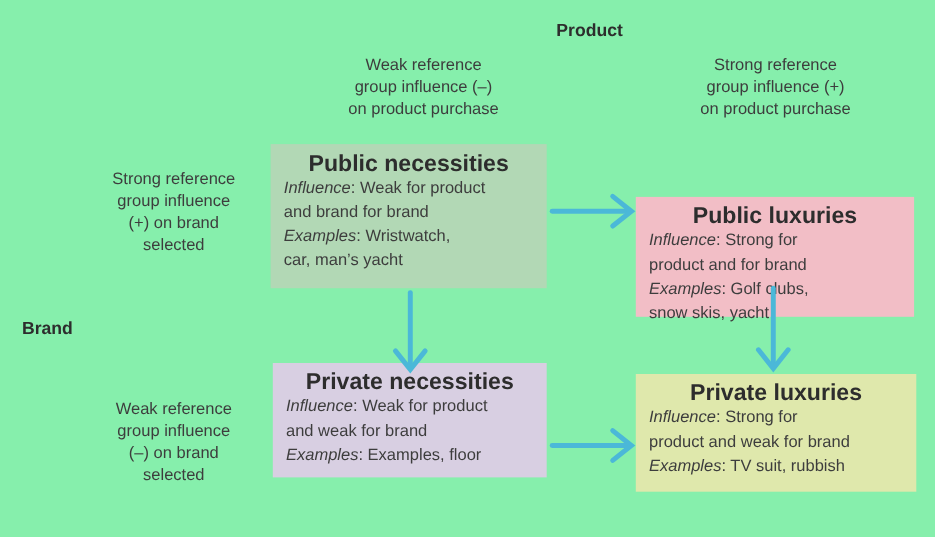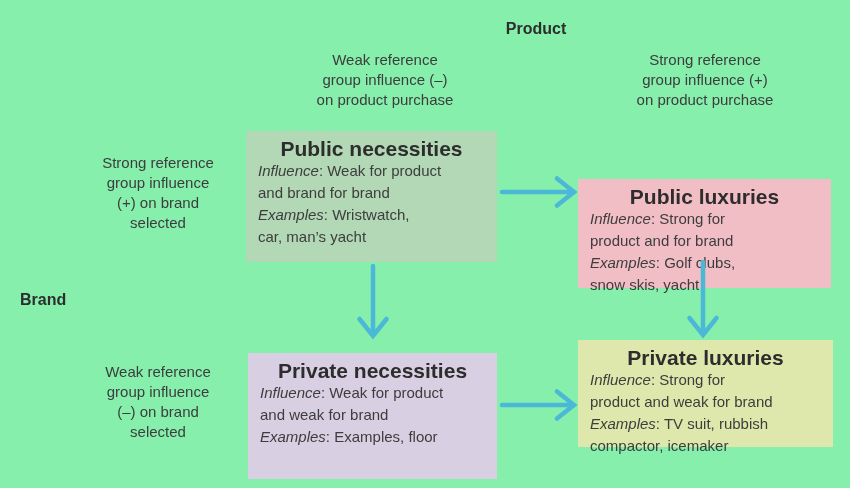--- a/index.html
+++ b/index.html
@@ -53,21 +53,21 @@
   }
   
   #product-label  { left: 446px; top: 20px;  width: 180px; text-align: center; }
   #brand-label    { left: 20px;  top: 291px; text-align: right; }
   #col-header-weak   { left: 263px; top: 50px;  width: 244px; }
   #col-header-strong { left: 583px; top: 50px;  width: 244px; }
   #row-header-strong { left: 46px;  top: 153px; width: 224px; text-align: center; font-size:15px; line-height:20px; position:absolute; }
   #row-header-weak   { left: 46px;  top: 362px; width: 224px; text-align: center; font-size:15px; line-height:20px; position:absolute; }
   #quad-0 { left: 246px; top: 131px; width: 251px; height: 131px; }
   #quad-1 { left: 578px; top: 131px; width: 253px; height: 109px; margin-top: 48px; }
-  #quad-2 { left: 248px; top: 353px; width: 249px; height: 126px; }
+  #quad-2 { left: 248px; top: 330px; width: 249px; height: 104px; }
   #quad-3 { left: 578px; top: 340px; width: 255px; height: 107px; }
 </style>
 </head>
 <body>
 
 <div class="canvas">
 
   <div class="axis-label" id="product-label">Product</div>
   <div class="axis-label" id="brand-label">Brand</div>
 
@@ -116,21 +116,20 @@
     <div class="quad-line"><em>Influence</em><span>: Weak for product</span></div>
     <div class="quad-line"><em></em><span>and weak for brand</span></div>
     <div class="quad-line"><em>Examples</em><span>: Examples, floor</span></div>
   </div>
 
   <div class="quad" id="quad-3" style="background: rgb(223, 232, 172);">
     <div class="quad-title">Private luxuries</div>
     <div class="quad-line"><em>Influence</em><span>: Strong for</span></div>
     <div class="quad-line"><em></em><span>product and weak for brand</span></div>
     <div class="quad-line"><em>Examples</em><span>: TV suit, rubbish</span></div>
-    <div class="quad-line"><em></em><span>compactor, icemaker</span></div>
   </div>
 
   <svg class="arrow-layer" width="850" height="488" viewBox="0 0 850 488" aria-hidden="true">
     <g>
       <line x1="502" y1="192" x2="571" y2="192"></line>
       <polyline points="557,178.5 574,192 557,205.5"></polyline>
     </g>
     <g>
       <line x1="373" y1="266" x2="373" y2="332"></line>
       <polyline points="359.5,319 373,336 386.5,319"></polyline>

